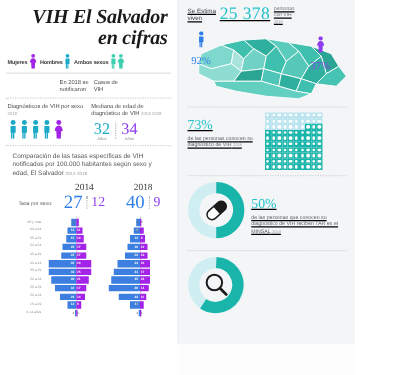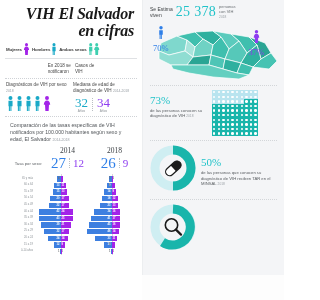--- a/index.html
+++ b/index.html
@@ -19,20 +19,21 @@
     width: 142px; height: 300px;
     position: relative;
     padding: 3px 4px 0 4px;
     background: #ffffff;
   }
   .col-right {
     width: 142px; height: 275px;
     position: relative;
     background: #f4f5f7;
     border-left: 1px solid #eceef0;
+    text-decoration: underline;
   }
   
   .title {
     font-family: "Liberation Serif", serif;
     font-weight: bold;
     font-style: italic;
     font-size: 16px;
     line-height: 17px;
     color: #1a1a1a;
     text-align: right;
@@ -306,21 +307,21 @@
 
 
     <div class="rate-row">
       <div class="rate-lbl">Tasa por sexo:</div>
       <div class="sex-cell">
         <span class="sex-m">27</span>
         <span class="sexsep"></span>
         <span class="sex-f">12</span>
       </div>
       <div class="sex-cell">
-        <span class="sex-m">26</span>
+        <span class="sex-m">40</span>
         <span class="sexsep"></span>
         <span class="sex-f">9</span>
       </div>
     </div>
 
     <div class="pyr-wrap">
       <div class="pyr-ages" id="pyr-ages">
           <div>65 y más</div>
           <div>60 a 64</div>
           <div>55 a 59</div>
@@ -670,21 +671,21 @@
           <path d="M82 36 L98 40 L94 50 L80 46 Z" fill="#2fb09f"></path>
           <path d="M98 40 L110 44 L106 52 L94 50 Z" fill="#3fbfae"></path>
           <path d="M28 42 L44 42 L66 42 L80 46 L94 50 L106 52 L96 56 L70 54 L46 50 L30 46 Z" fill="#63cfc0"></path>
         </g>
       </svg>
       <div class="pct-m">
         <svg width="8" height="13" viewBox="0 0 10 22">
             <circle cx="5" cy="3" r="2.9" fill="#2f7fe8"></circle>
             <path d="M2 7 h6 v8 h-1.6 v7 h-1.6 v-7 h-0.6 v7 h-1.6 v-7 h-0.6 z" fill="#2f7fe8"></path>
           </svg>
-        <div class="pct-val-m">70%</div>
+        <div class="pct-val-m">92%</div>
       </div>
       <div class="pct-f">
         <svg width="9" height="13" viewBox="0 0 12 22">
             <circle cx="6" cy="3" r="2.9" fill="#8e3df0"></circle>
             <path d="M6 6.5 C3 6.5 1.6 9 1.3 13 L3.1 13 L3.6 22 L8.4 22 L8.9 13 L10.7 13 C10.4 9 9 6.5 6 6.5 Z" fill="#8e3df0"></path>
           </svg>
         <div class="pct-val-f">37%</div>
       </div>
     </div>
 

